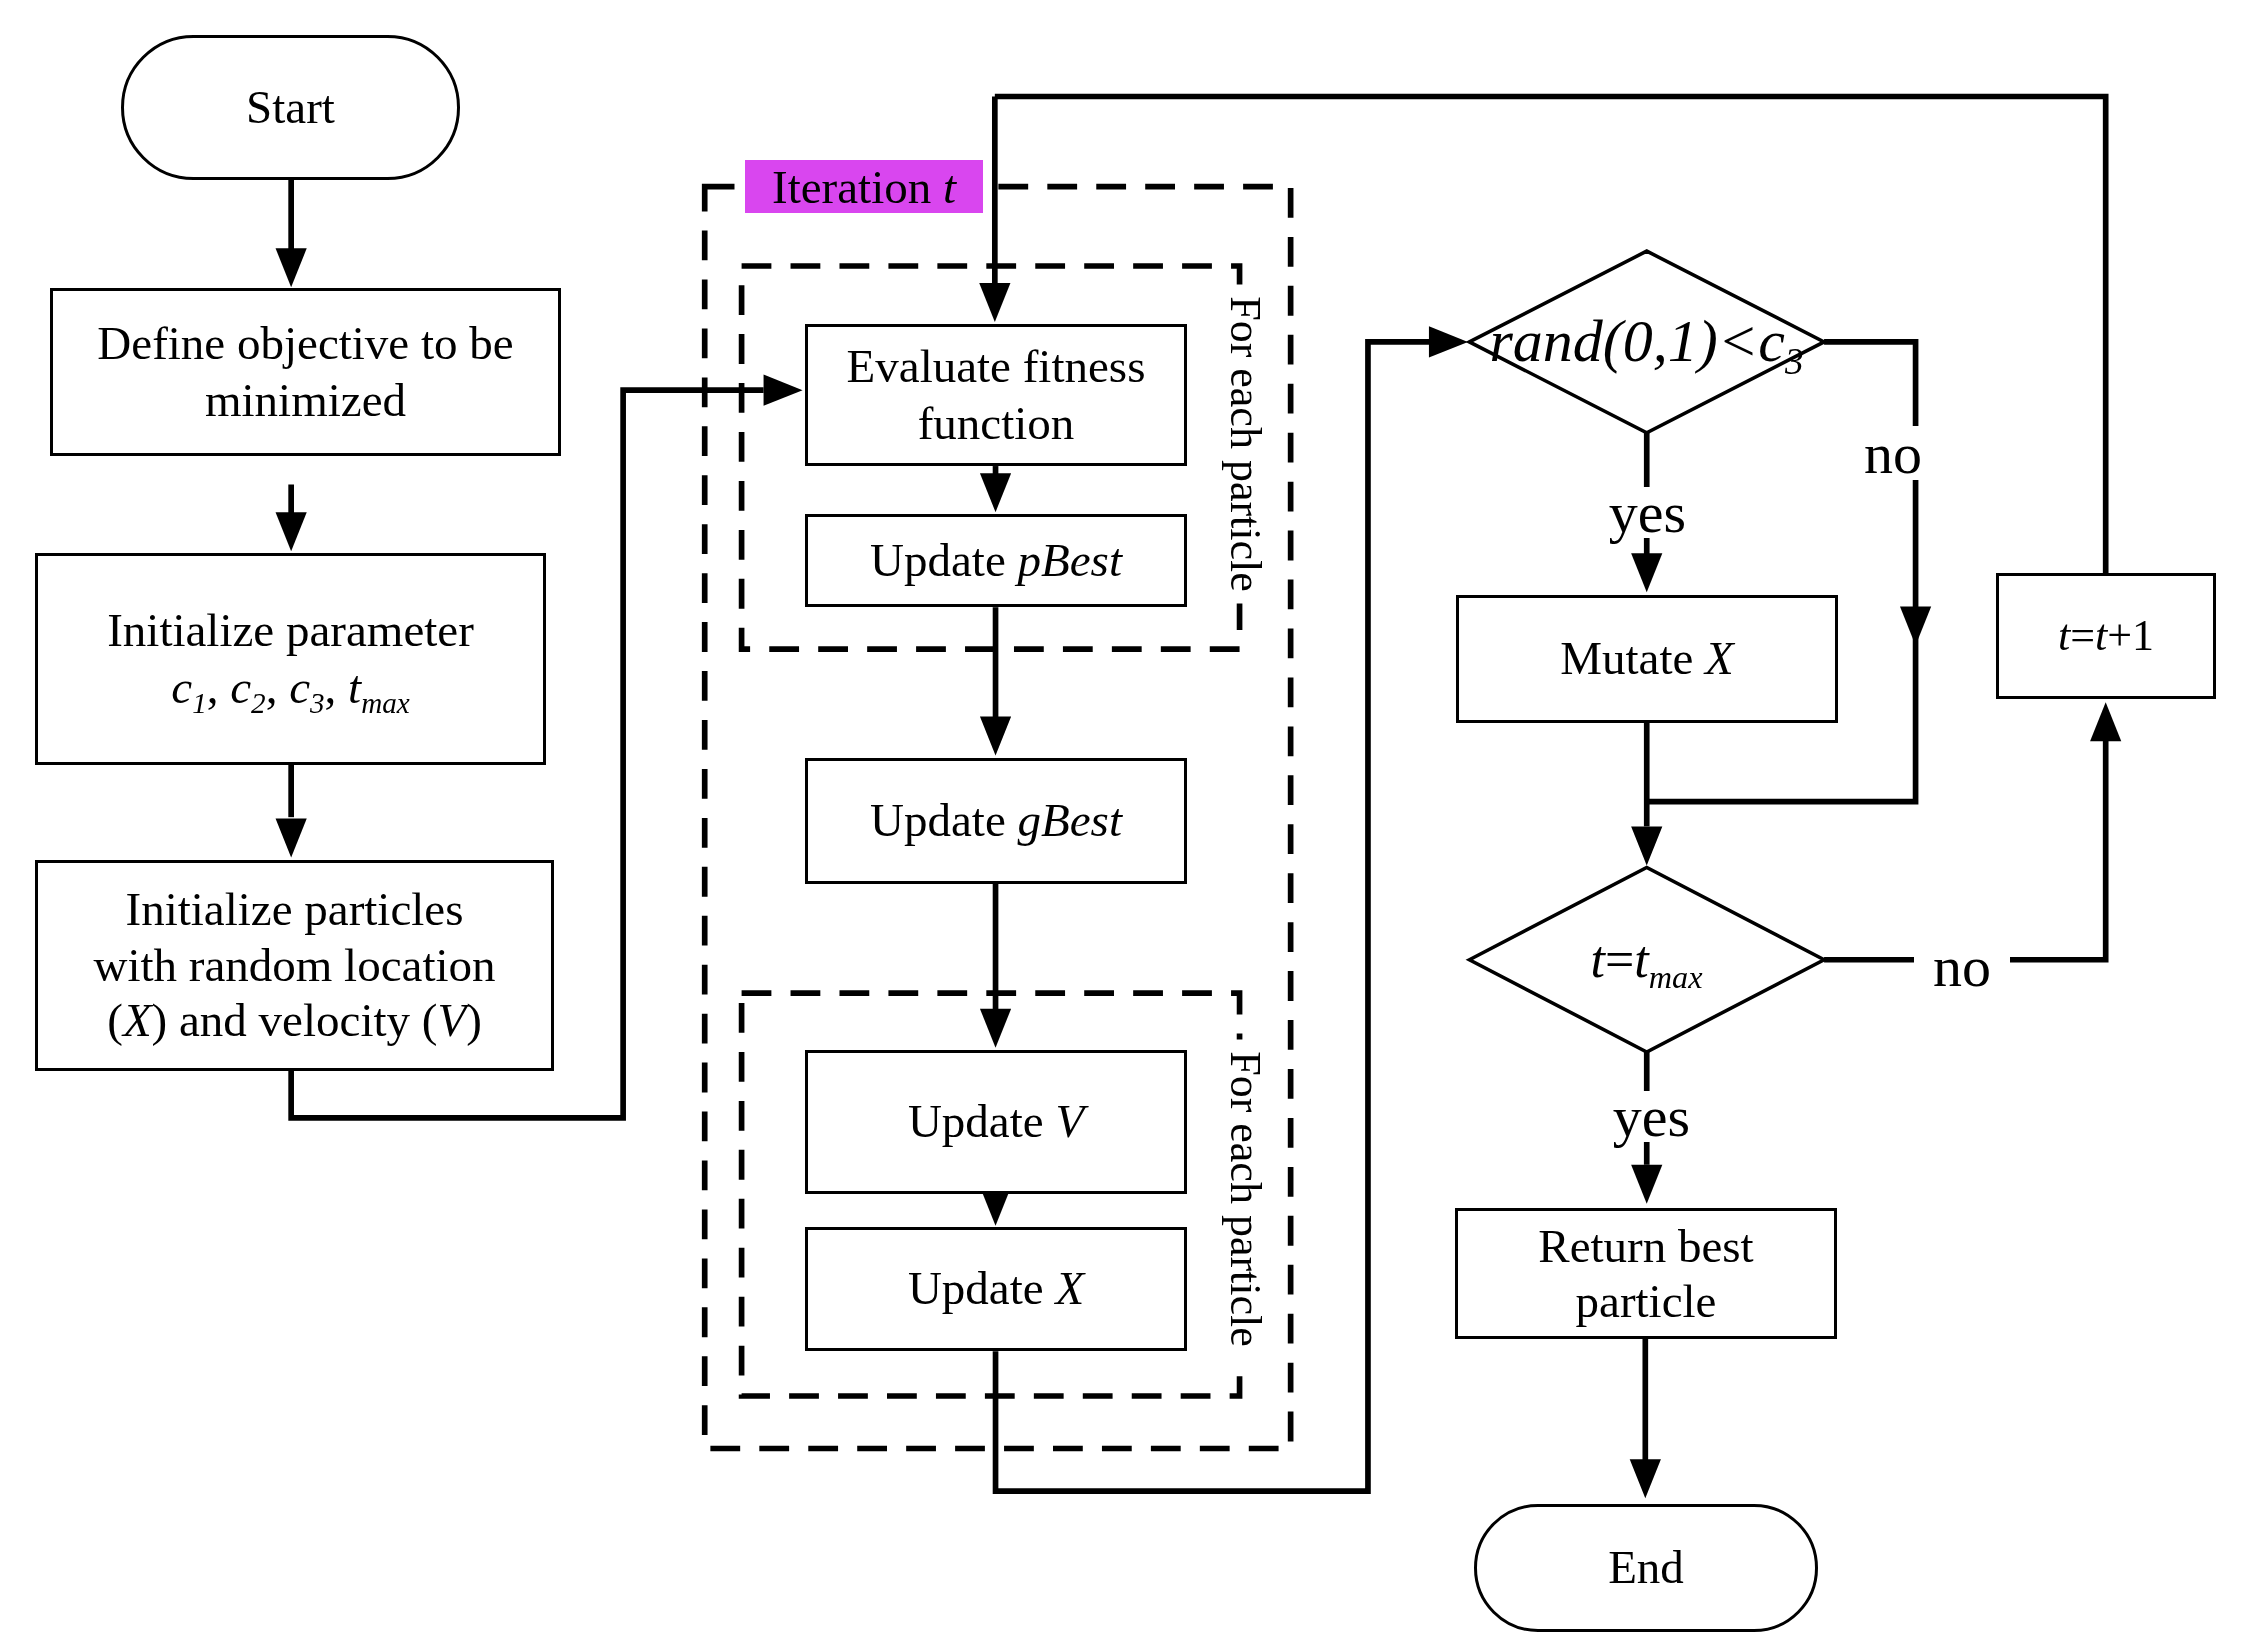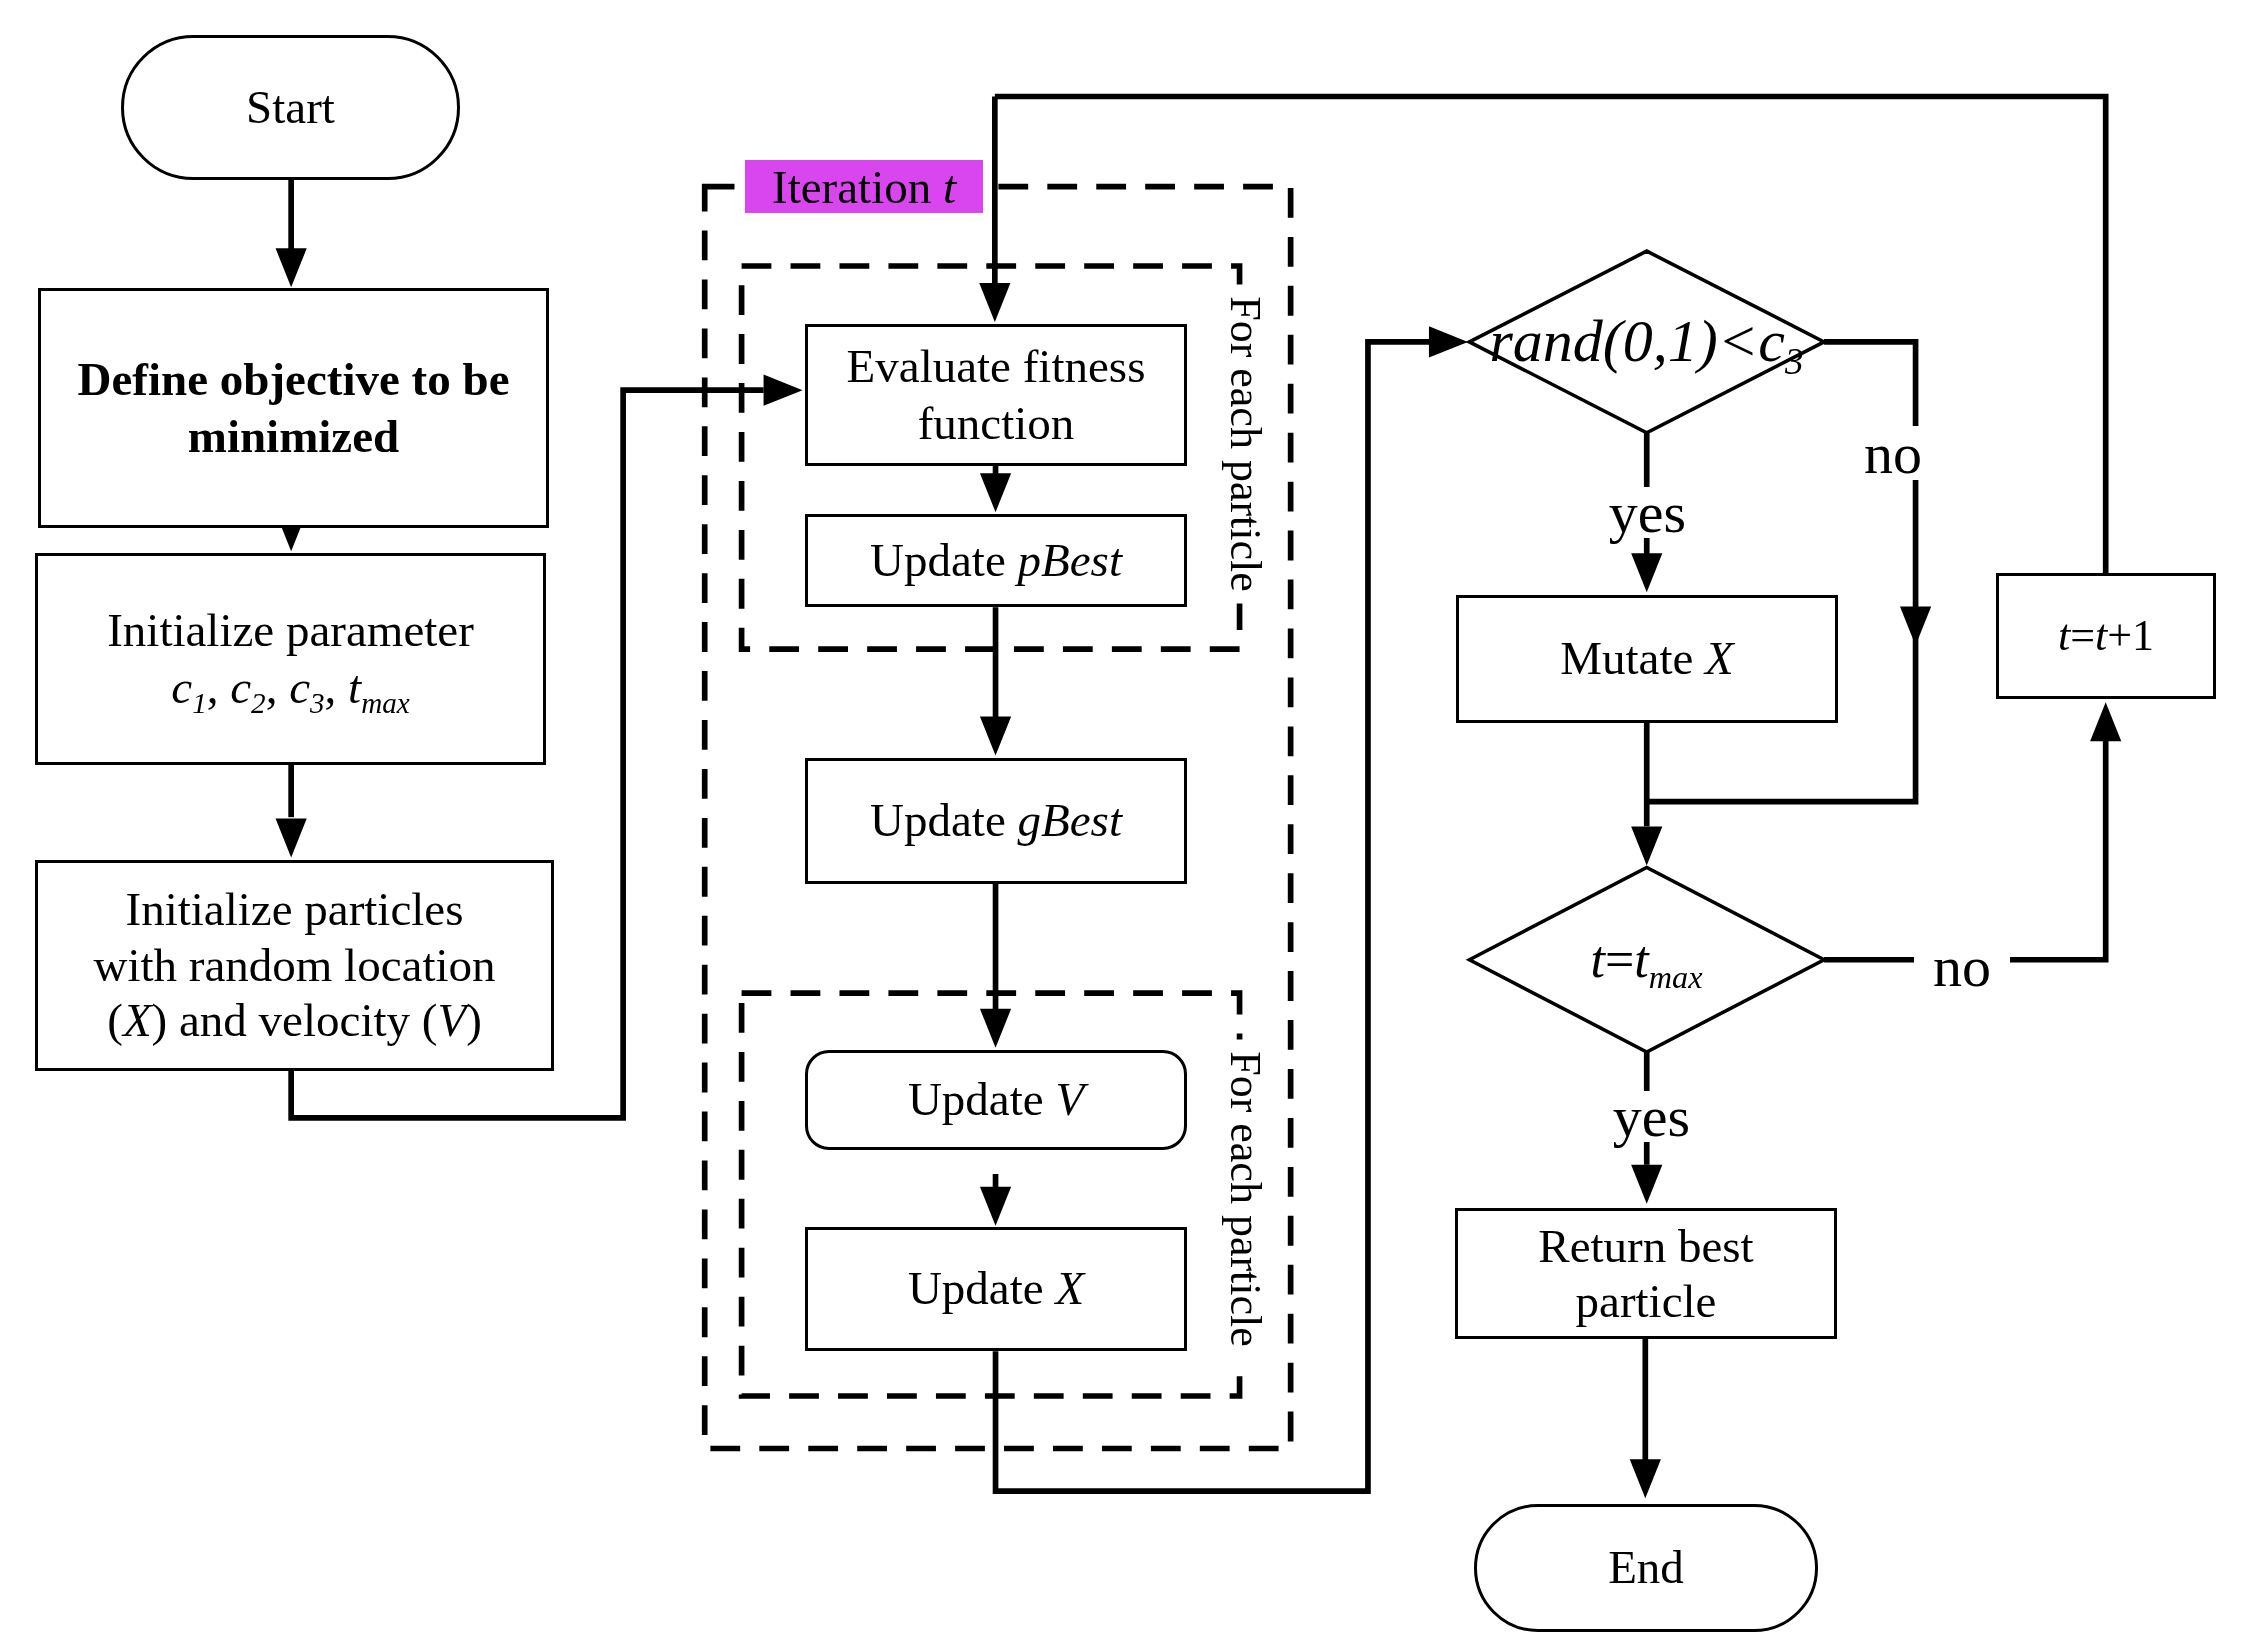--- a/index.html
+++ b/index.html
@@ -72,21 +72,21 @@
     </g>
 
     <polygon points="2071,482 2321,354 2571,482 2321,610" fill="#fff" stroke="#000" stroke-width="5"></polygon>
     <polygon points="2071,1353 2321,1223 2571,1353 2321,1483" fill="#fff" stroke="#000" stroke-width="5"></polygon>
   </svg>
 
   <div class="node stadium" style="left:121px;top:35px;width:339px;height:145px;">
     <span>Start</span>
   </div>
 
-  <div class="node box" style="left:38px;top:288px;width:511px;height:240px;font-weight:bold;">
+  <div class="node box" style="left:50px;top:288px;width:511px;height:168px;">
     <span>Define objective to be</span>
     <span>minimized</span>
   </div>
 
   <div class="node box" style="left:35px;top:553px;width:511px;height:212px;">
     <span>Initialize parameter</span>
     <span><span class="it">c</span><sub class="it">1</sub><span>, </span><span class="it">c</span><sub class="it">2</sub><span>, </span><span class="it">c</span><sub class="it">3</sub><span>, </span><span class="it">t</span><sub class="it">max</sub></span>
   </div>
 
   <div class="node box" style="left:35px;top:860px;width:519px;height:211px;line-height:1.18;">
@@ -101,21 +101,21 @@
   </div>
 
   <div class="node box" style="left:805px;top:514px;width:382px;height:93px;">
     <span><span>Update </span><span class="it">pBest</span></span>
   </div>
 
   <div class="node box" style="left:805px;top:758px;width:382px;height:126px;">
     <span><span>Update </span><span class="it">gBest</span></span>
   </div>
 
-  <div class="node box" style="left:805px;top:1050px;width:382px;height:100px;border-radius:24px;">
+  <div class="node box" style="left:805px;top:1050px;width:382px;height:144px;">
     <span><span>Update </span><span class="it">V</span></span>
   </div>
 
   <div class="node box" style="left:805px;top:1227px;width:382px;height:124px;">
     <span><span>Update </span><span class="it">X</span></span>
   </div>
 
   <div class="node dtext" style="left:1469px;top:251px;width:355px;height:182px;font-size:60px;">
     <span><span class="it">rand(0,1)&lt;c</span><sub class="it">3</sub></span>
   </div>

